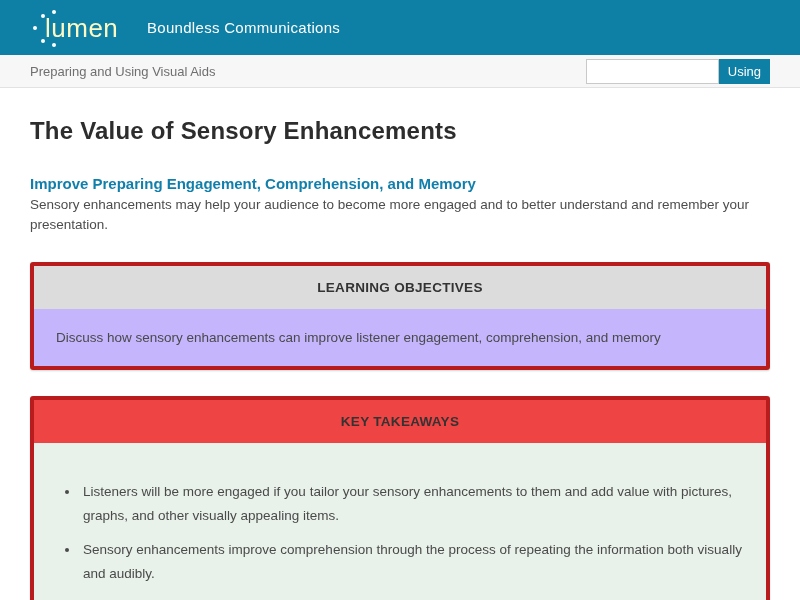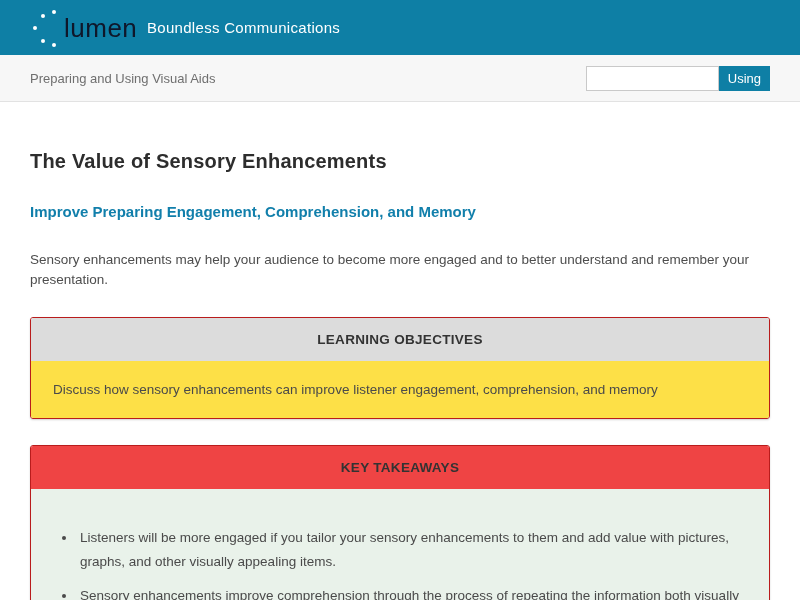--- a/index.html
+++ b/index.html
@@ -33,38 +33,38 @@
     background: #ffffff;
     border-radius: 50%;
   }
   .dot-1 { left: 11px; top: 6px; }
   .dot-2 { left: 22px; top: 2px; }
   .dot-3 { left: 3px;  top: 18px; }
   .dot-4 { left: 11px; top: 31px; }
   .dot-5 { left: 22px; top: 35px; }
   .logo-word {
     position: absolute;
-    left: 34px;
+    left: 15px;
     top: 5px;
-    color: #0f172a;
+    color: #fef9c3;
     font-size: 26px;
     font-weight: normal;
     letter-spacing: 0.5px;
   }
   .site-title {
     margin-left: 25px;
     color: #ffffff;
     font-size: 15px;
     font-weight: normal;
     letter-spacing: 0.3px;
   }
 
   
   .toolbar {
-    height: 47px;
+    height: 33px;
     background: #f7f7f7;
     border-bottom: 1px solid #e2e2e2;
     display: flex;
     align-items: center;
     justify-content: space-between;
     padding: 10px 30px;
   }
   .breadcrumb {
     font-size: 13px;
     color: #6f6f6f;
@@ -87,57 +87,57 @@
     border: none;
     font-size: 13px;
     padding: 0 9px;
     cursor: pointer;
     font-family: "Liberation Sans", sans-serif;
   }
 
   
   .main { padding: 0 30px; }
   .page-title {
-    margin-top: 48px;
-    font-size: 20px;
+    margin-top: 29px;
+    font-size: 24px;
     font-weight: bold;
     color: #2d2d2d;
     letter-spacing: 0.2px;
   }
   .page-subtitle {
     margin-top: 30px;
     font-size: 15px;
     font-weight: bold;
     color: #117fab;
   }
   .intro {
-    margin-top: 30px;
+    margin-top: 3px;
     font-size: 13.5px;
     color: #4d4d4d;
     line-height: 1.5;
   }
 
   
   .callout {
     margin-top: 26px;
-    border: 1px solid #b91c1c;
+    border: 4px solid #b91c1c;
     border-radius: 3px;
     box-shadow: 0 1px 2px rgba(0,0,0,0.18);
     overflow: hidden;
   }
   .callout-header {
     text-align: center;
     font-weight: bold;
     font-size: 13.5px;
     color: #333333;
     letter-spacing: 0.3px;
     padding: 14px 0;
   }
   .lo-header { background: #dcdcdc; }
-  .lo-body   { background: #fde047; padding: 21px 22px; font-size: 13.5px; color: #4a4a4a; }
+  .lo-body   { background: #c4b5fd; padding: 21px 22px; font-size: 13.5px; color: #4a4a4a; }
   .kt-header { background: #ef4444; }
   .kt-body   { background: #e9f2ea; padding: 19px 22px 30px; }
   .key-points-label {
     font-size: 11.5px;
     font-weight: bold;
     color: #5c5ca8;
   }
   .kt-list {
     margin-top: 18px;
     padding-left: 24px;

